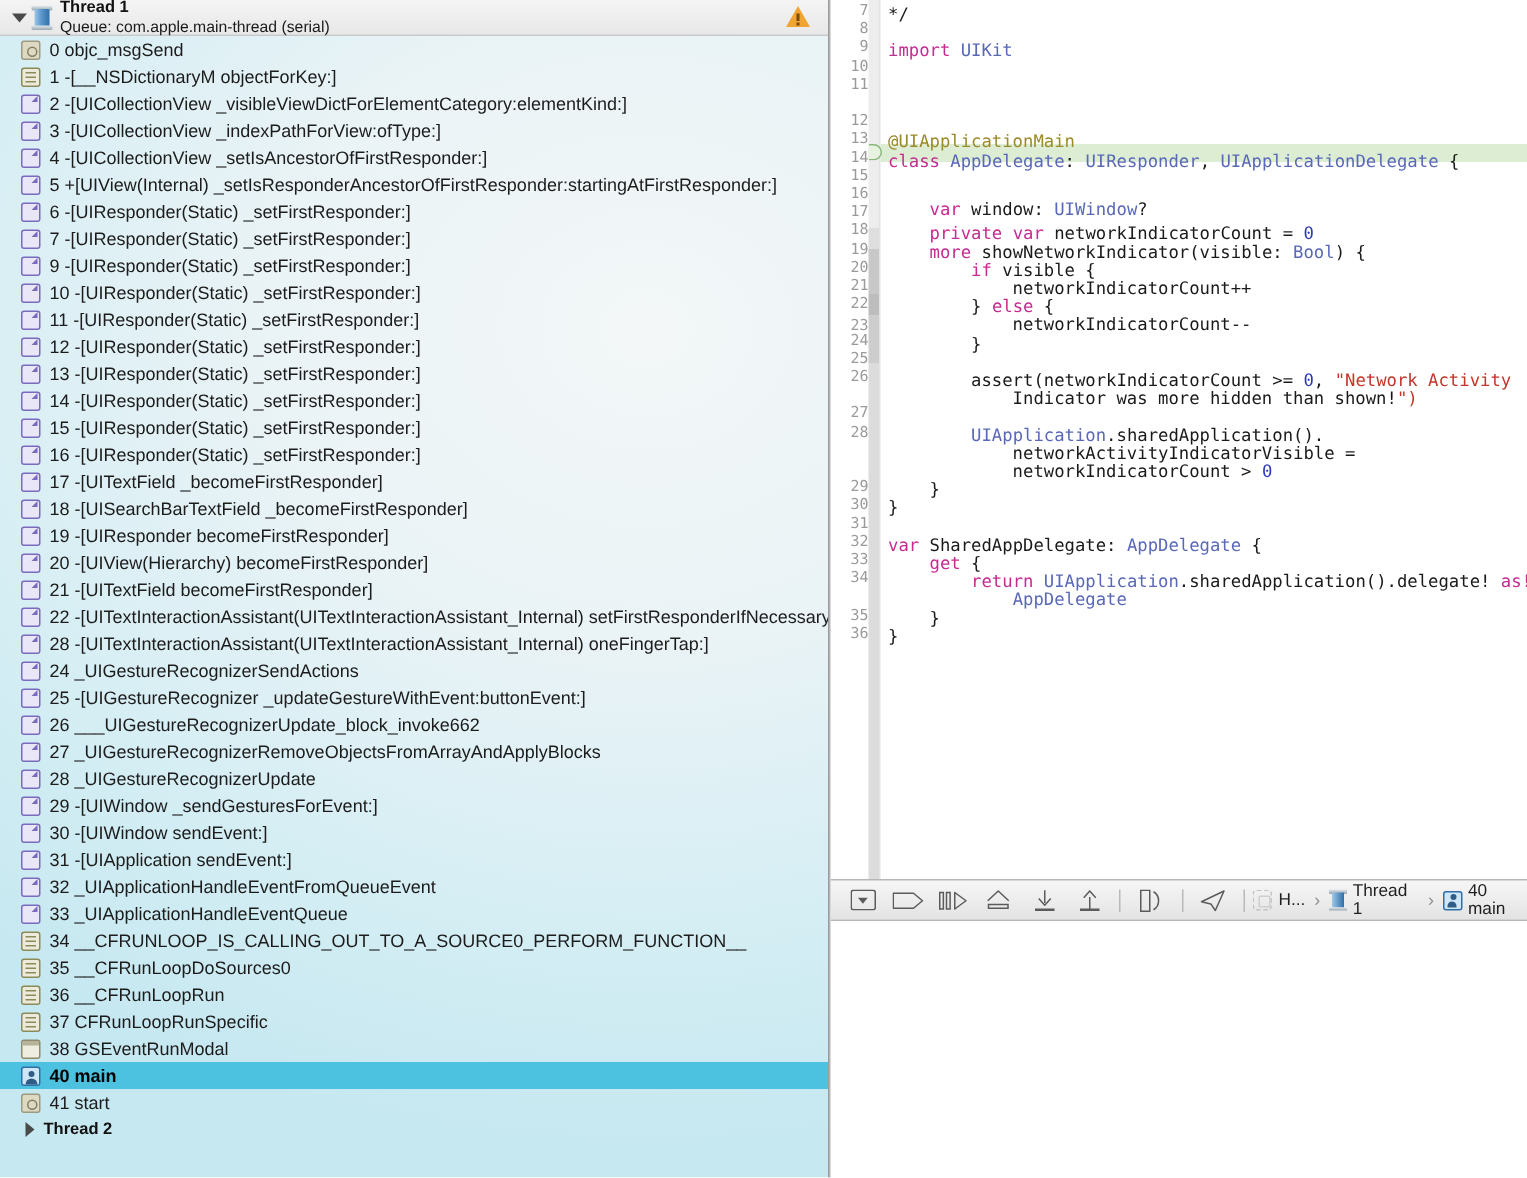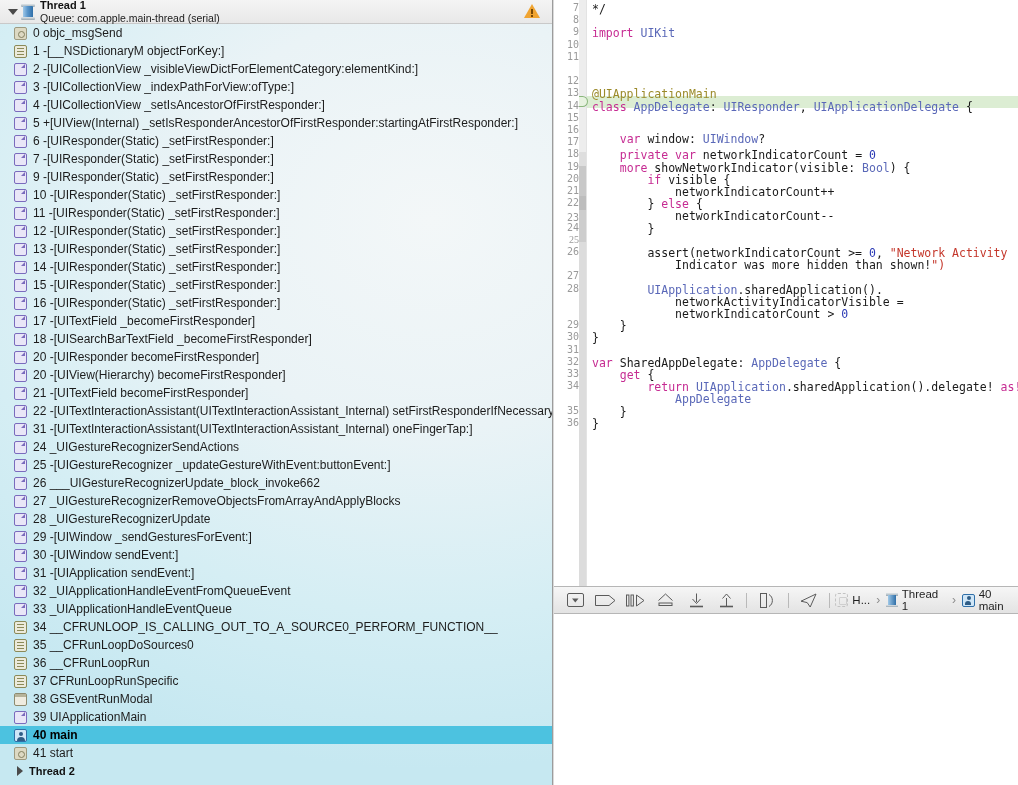--- a/index.html
+++ b/index.html
@@ -321,37 +321,37 @@
           <div class="frame">
             <span class="fi uikit"></span>
             <span>17 -[UITextField _becomeFirstResponder]</span>
           </div>
           <div class="frame">
             <span class="fi uikit"></span>
             <span>18 -[UISearchBarTextField _becomeFirstResponder]</span>
           </div>
           <div class="frame">
             <span class="fi uikit"></span>
-            <span>20 -[UIResponder becomeFirstResponder]</span>
+            <span>19 -[UIResponder becomeFirstResponder]</span>
           </div>
           <div class="frame">
             <span class="fi uikit"></span>
             <span>20 -[UIView(Hierarchy) becomeFirstResponder]</span>
           </div>
           <div class="frame">
             <span class="fi uikit"></span>
             <span>21 -[UITextField becomeFirstResponder]</span>
           </div>
           <div class="frame">
             <span class="fi uikit"></span>
             <span>22 -[UITextInteractionAssistant(UITextInteractionAssistant_Internal) setFirstResponderIfNecessary]</span>
           </div>
           <div class="frame">
             <span class="fi uikit"></span>
-            <span>31 -[UITextInteractionAssistant(UITextInteractionAssistant_Internal) oneFingerTap:]</span>
+            <span>28 -[UITextInteractionAssistant(UITextInteractionAssistant_Internal) oneFingerTap:]</span>
           </div>
           <div class="frame">
             <span class="fi uikit"></span>
             <span>24 _UIGestureRecognizerSendActions</span>
           </div>
           <div class="frame">
             <span class="fi uikit"></span>
             <span>25 -[UIGestureRecognizer _updateGestureWithEvent:buttonEvent:]</span>
           </div>
           <div class="frame">
@@ -398,24 +398,20 @@
             <span class="fi cf"></span>
             <span>36 __CFRunLoopRun</span>
           </div>
           <div class="frame">
             <span class="fi cf"></span>
             <span>37 CFRunLoopRunSpecific</span>
           </div>
           <div class="frame">
             <span class="fi gs"></span>
             <span>38 GSEventRunModal</span>
-          </div>
-          <div class="frame">
-            <span class="fi uikit"></span>
-            <span>39 UIApplicationMain</span>
           </div>
           <div class="frame sel">
             <span class="fi user"></span>
             <span>40 main</span>
           </div>
           <div class="frame">
             <span class="fi gear"></span>
             <span>41 start</span>
           </div>
         </div>
@@ -476,21 +472,21 @@
           <div class="ln" style="top: 172.8px;">20</div>
           <div class="code" style="top: 172.8px;">        <span class="kw">if</span> visible {</div>
           <div class="ln" style="top: 185px;">21</div>
           <div class="code" style="top: 185px;">            networkIndicatorCount++</div>
           <div class="ln" style="top: 197.2px;">22</div>
           <div class="code" style="top: 197.2px;">        } <span class="kw">else</span> {</div>
           <div class="ln" style="top: 212px;">23</div>
           <div class="code" style="top: 209.4px;">            networkIndicatorCount--</div>
           <div class="ln" style="top: 221.6px;">24</div>
           <div class="code" style="top: 221.6px;">        }</div>
-          <div class="ln" style="top: 233.8px; font-family: Liberation Serif, serif;">25</div>
+          <div class="ln" style="top: 233.8px;">25</div>
           <div class="code" style="top: 233.8px;"></div>
           <div class="ln" style="top: 246px;">26</div>
           <div class="code" style="top: 246px;">        assert(networkIndicatorCount &gt;= <span class="num">0</span>, <span class="str">"Network Activity</span></div>
           <div class="code" style="top: 258.2px;">            Indicator was more hidden than shown!<span class="str">")</span></div>
           <div class="ln" style="top: 270.4px;">27</div>
           <div class="code" style="top: 270.4px;"></div>
           <div class="ln" style="top: 282.6px;">28</div>
           <div class="code" style="top: 282.6px;">        <span class="ty">UIApplication</span>.sharedApplication().</div>
           <div class="code" style="top: 294.8px;">            networkActivityIndicatorVisible =</div>
           <div class="code" style="top: 307px; text-align: center;">            networkIndicatorCount &gt; <span class="num">0</span></div>

